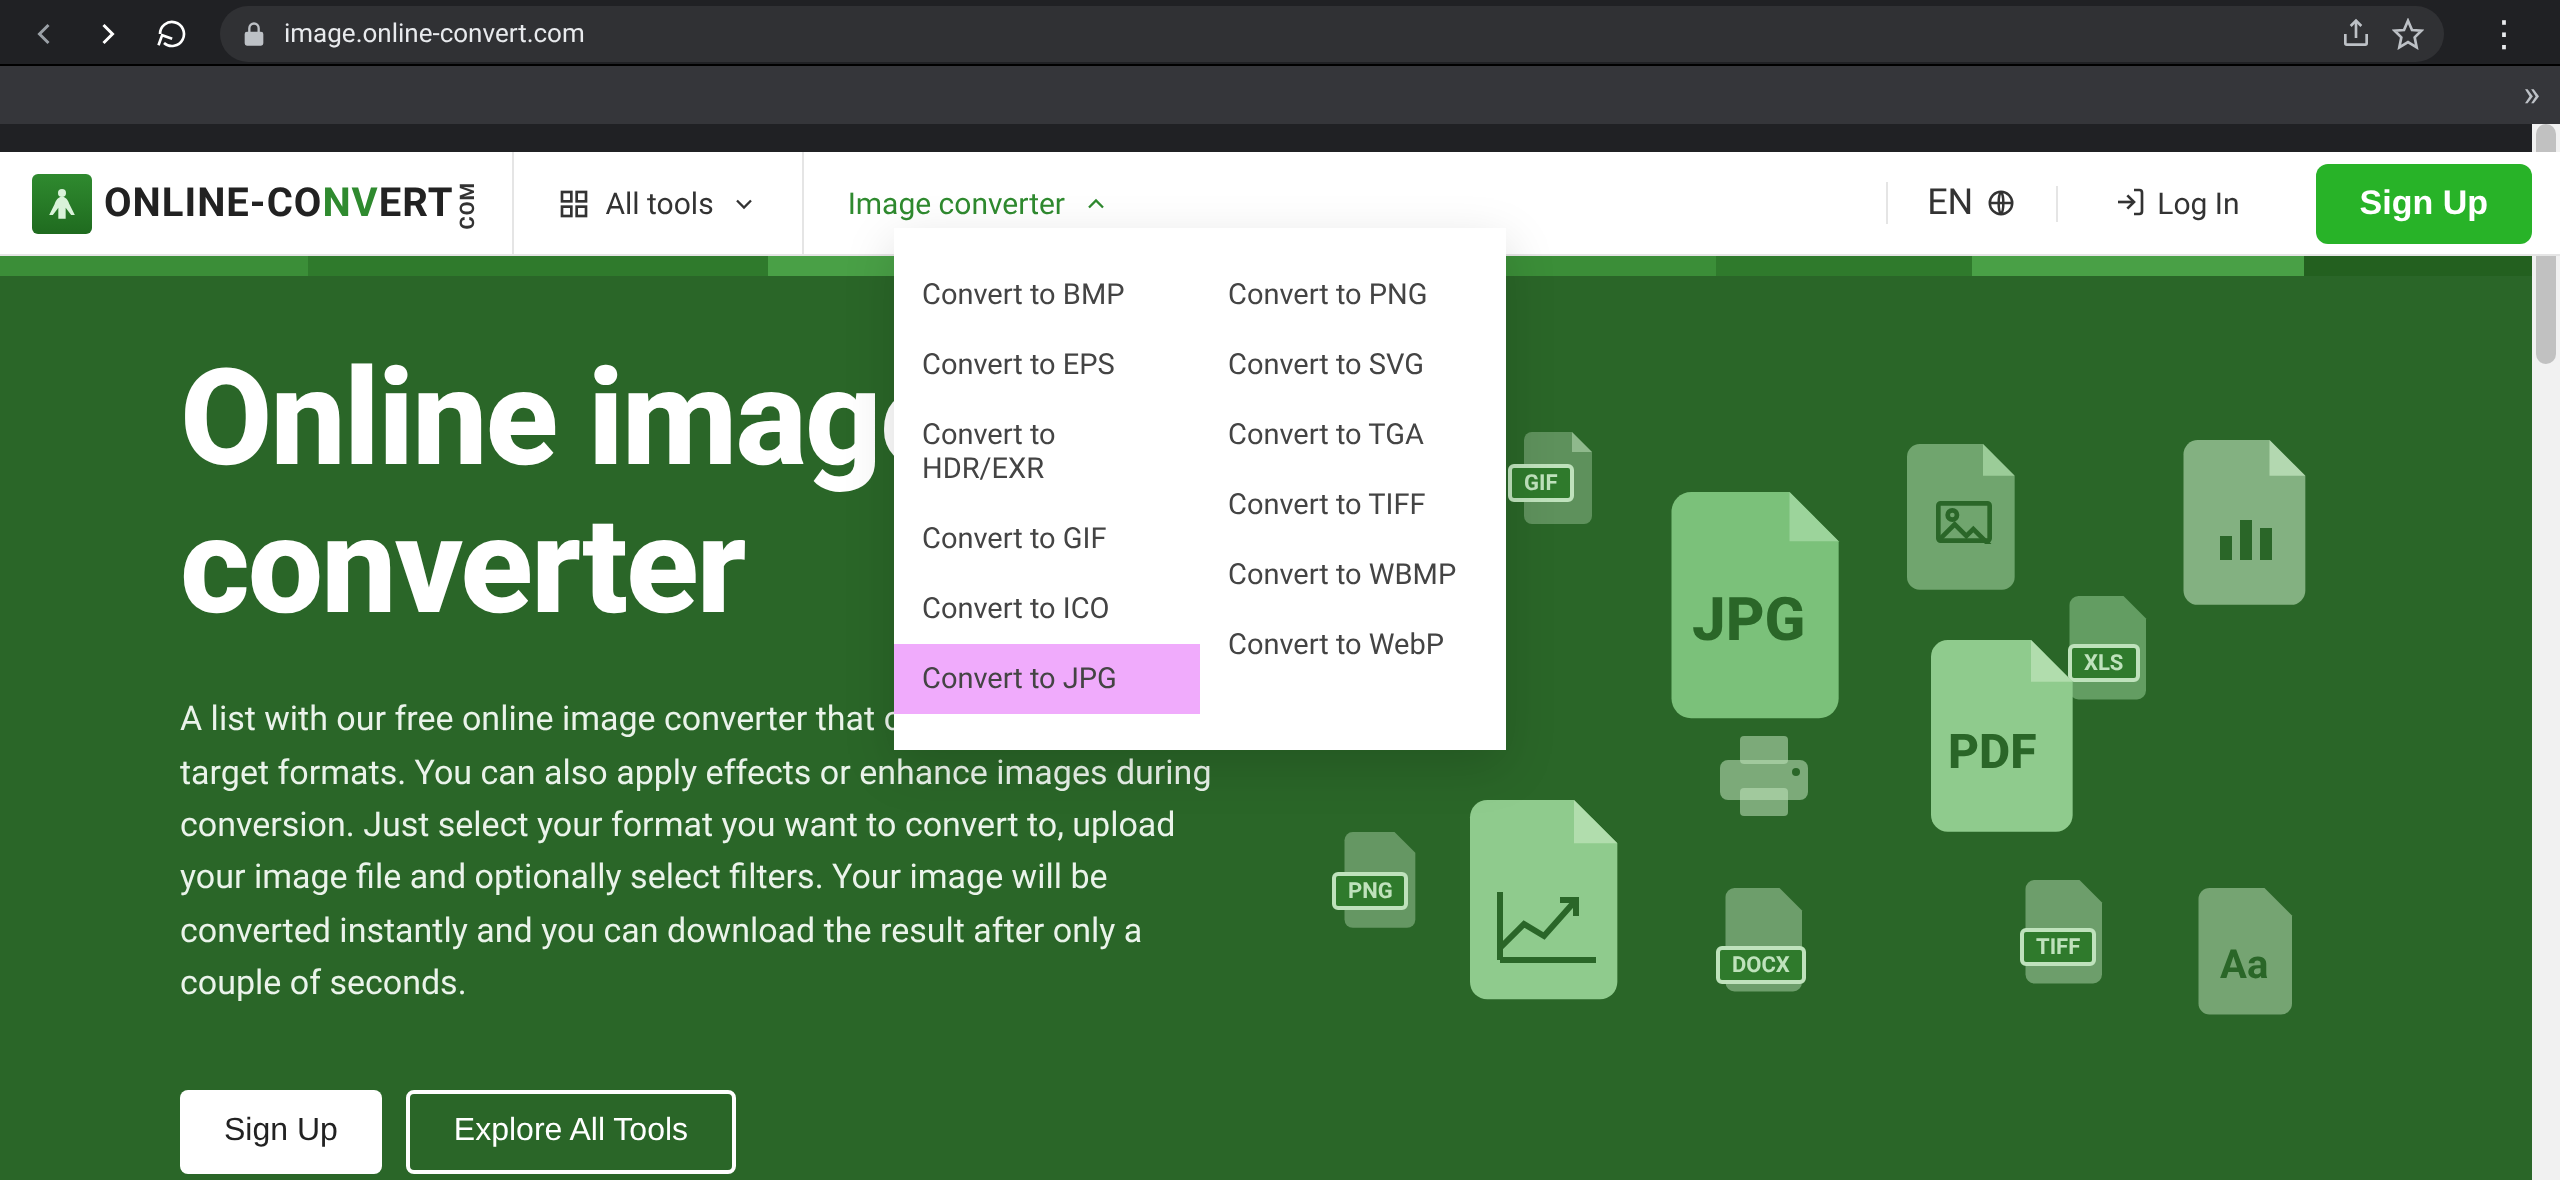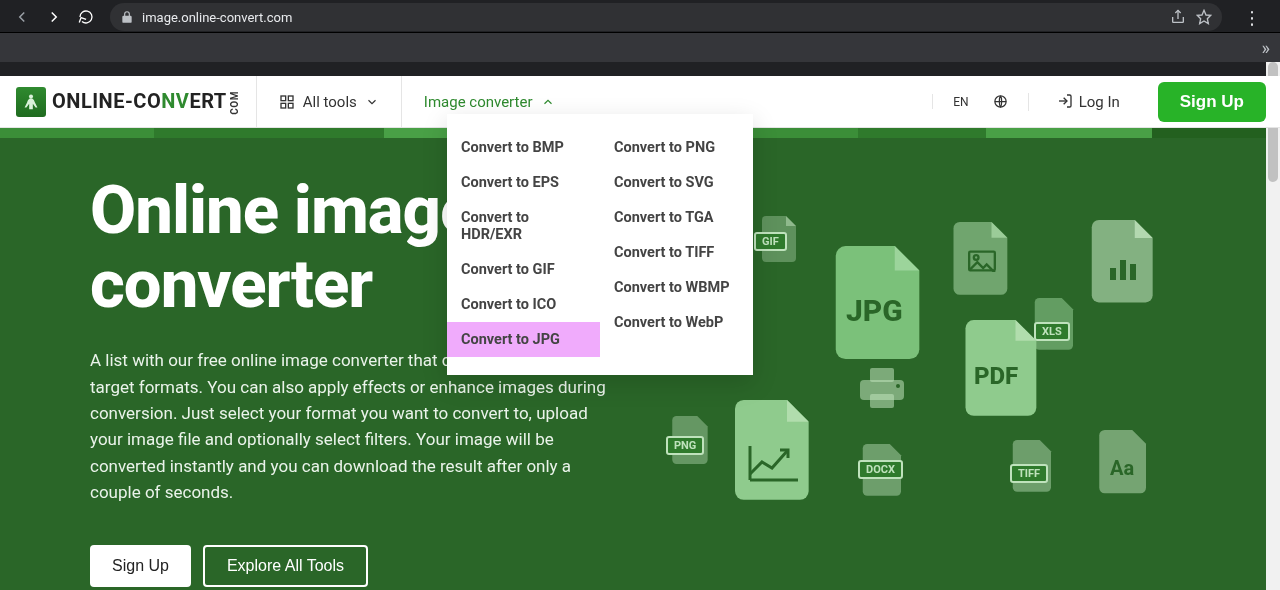--- a/index.html
+++ b/index.html
@@ -23,28 +23,28 @@
   .logo { display: flex; align-items: center; gap: 6px; padding: 0 16px; border-right: 1px solid #e5e5e5; }
   .logo-mark { width: 30px; height: 30px; background: linear-gradient(#2f8a2f,#1f6b1f); border-radius: 3px; display:flex; align-items:center; justify-content:center; }
   .logo-mark svg { width: 22px; height: 22px; }
   .logo-text { font-weight: 700; font-size: 20px; color: #222; letter-spacing: 0.5px; white-space: nowrap; }
   .logo-text .nv { color:#2f8a2f; }
   .logo-text .com { font-size:10px; writing-mode: vertical-rl; transform: rotate(180deg); display:inline-block; vertical-align: middle; margin-left:2px; color:#333;}
   .nav-item { display: flex; align-items: center; gap: 8px; padding: 0 22px; border-right: 1px solid #e5e5e5; font-size: 15px; color: #333; cursor: pointer; }
   .nav-item.active { color: #2f8a2f; }
   .nav-spacer { flex: 1; }
   .nav-right { display: flex; align-items: center; }
-  .lang { display:flex; align-items:center; gap:24px; padding:0 20px; border-left:1px solid #e5e5e5; font-size:12px; color:#333;}
+  .lang { display:flex; align-items:center; gap:6px; padding:0 20px; border-left:1px solid #e5e5e5; font-size:18px; color:#333;}
   .login { display:flex; gap:6px; padding:0 28px; border-left:1px solid #e5e5e5; font-size:15px; color:#333; cursor:pointer;}
   .signup-wrap { display:flex; align-items:center; padding:0 14px 0 10px; }
   .signup-btn { background:#28b328; color:#fff; border:none; border-radius:6px; height:40px; padding:0 22px; font-size:17px; font-weight:600; cursor:pointer; }
 
   
   .dropdown { position: absolute; top: 114px; left: 447px; width: 306px; background: #fff; box-shadow: 0 8px 24px rgba(0,0,0,.15); z-index: 30; padding: 16px 0 18px 0; }
-  .dropdown-cols { display:flex;font-weight:bold; }
+  .dropdown-cols { display:flex; }
   .dropdown-col { flex:1; }
   .dd-item { padding: 9px 14px; font-size: 14.5px; color:#444; cursor:pointer; }
   .dd-item.hover { background:#f0abfc; }
 
   
   .hero { position: relative; background:#2a6628; height: 476px; overflow:hidden; }
   .hero-inner { position:relative; z-index:5; max-width: 1100px; margin: 0 auto; padding: 46px 0 0 0; color:#fff; }
   .hero h1 { font-size: 67px; font-weight: 800; line-height: 1.1; letter-spacing:-1px; }
   .hero p  { margin-top: 26px; font-size: 17px; line-height: 1.55; max-width: 520px; color:#eaf3ea; }
   .hero-btns { margin-top: 40px; display:flex; gap:12px; }
@@ -259,29 +259,29 @@
         <polyline points="2 30 14 18 24 24 40 6"></polyline>
         <polyline points="32 6 40 6 40 14"></polyline>
         <line x1="2" y1="36" x2="50" y2="36"></line>
         <line x1="2" y1="36" x2="2" y2="2"></line>
       </svg>
   </div>
   <div class="deco" style="top:316px; left:860px;">
     <svg width="46" height="54" viewBox="0 0 40 48" fill="#bfe2bc">
         <path d="M6 0h20l10 10v32a4 4 0 0 1-4 4H6a4 4 0 0 1-4-4V4a4 4 0 0 1 4-4z" opacity=".45"></path>
       </svg>
-    <div class="tag" style="top:16px; left:-2px;">DOCX</div>
+    <div class="tag" style="top:29px; left:-2px;">DOCX</div>
   </div>
   <div class="deco" style="top:312px; left:1010px;">
     <svg width="46" height="54" viewBox="0 0 40 48" fill="#bfe2bc">
         <path d="M6 0h20l10 10v32a4 4 0 0 1-4 4H6a4 4 0 0 1-4-4V4a4 4 0 0 1 4-4z" opacity=".45"></path>
       </svg>
     <div class="tag" style="top:24px; left:0px;">TIFF</div>
   </div>
-  <div class="deco" style="top:302px; left:1096px;text-align:center;">
+  <div class="deco" style="top:316px; left:1096px;text-align:center;">
     <svg width="56" height="66" viewBox="0 0 40 48" fill="#bfe2bc">
         <path d="M6 0h20l10 10v32a4 4 0 0 1-4 4H6a4 4 0 0 1-4-4V4a4 4 0 0 1 4-4z" opacity=".5"></path>
       </svg>
     <div style="position:absolute; top:26px; left:14px; font-weight:700; font-size:20px; color:#2a6628;">Aa</div>
   </div>
 
   <div class="hero-inner">
     <h1>
       <span>Online image</span><br>
       <span>converter</span>

